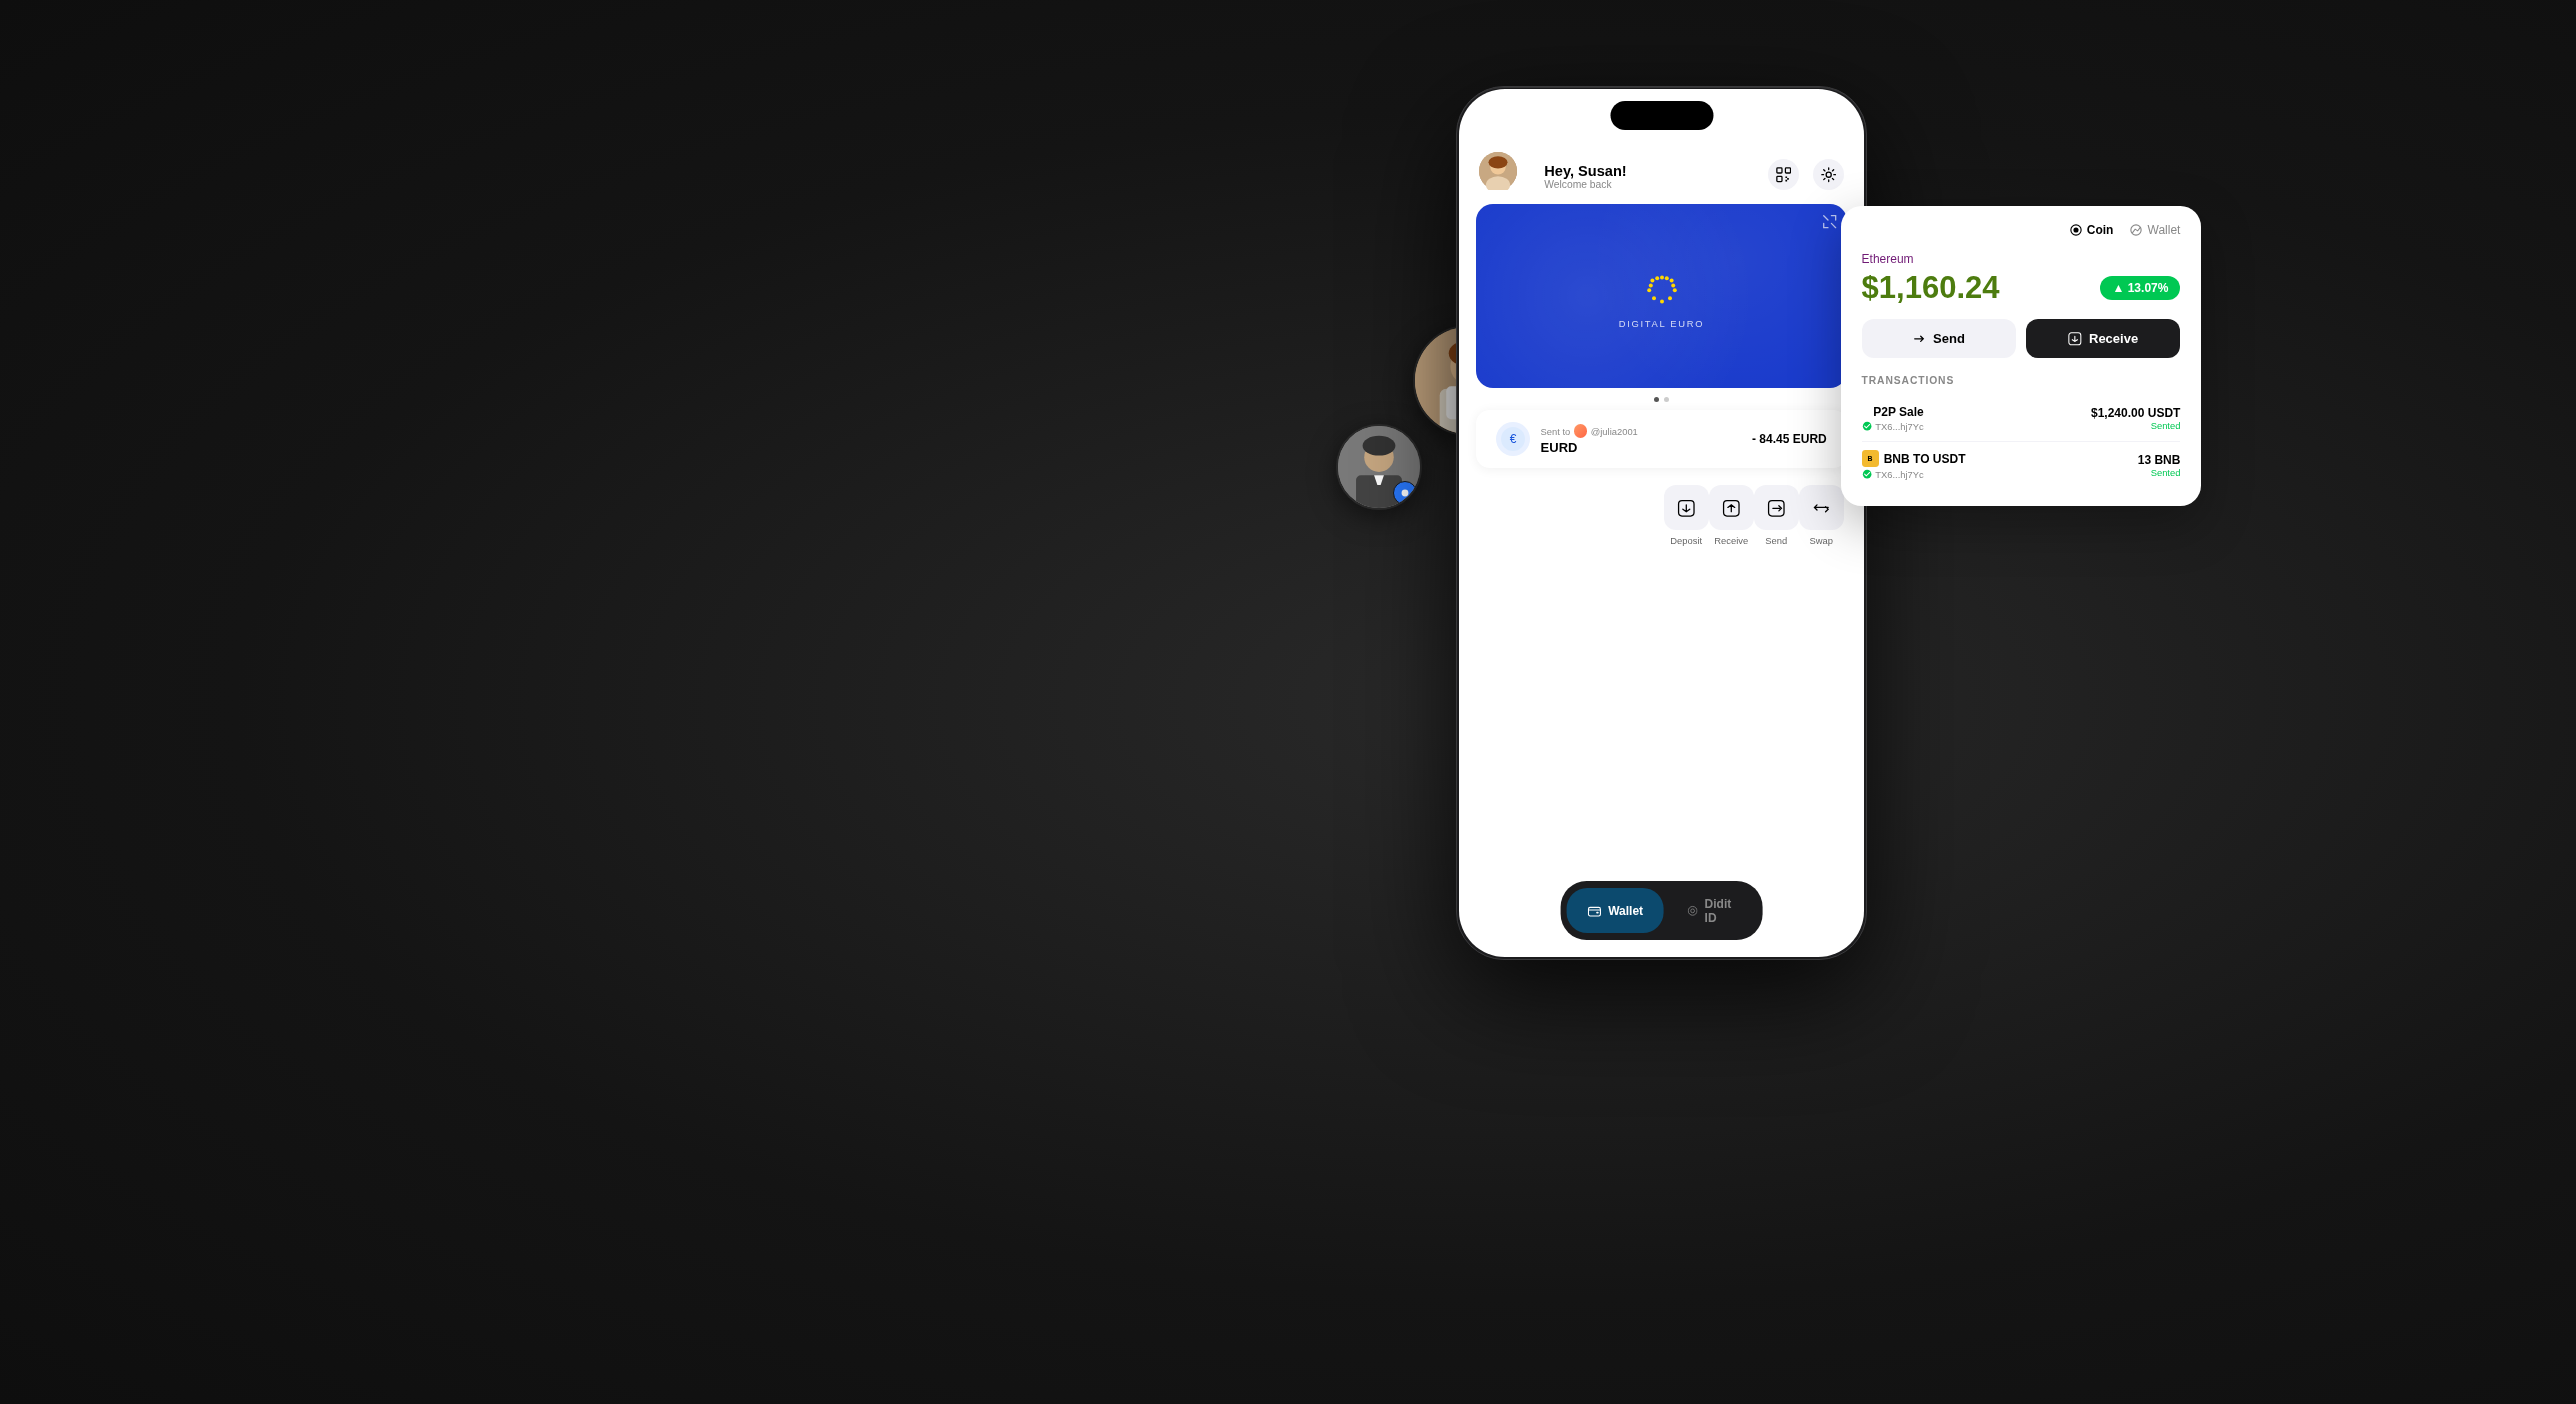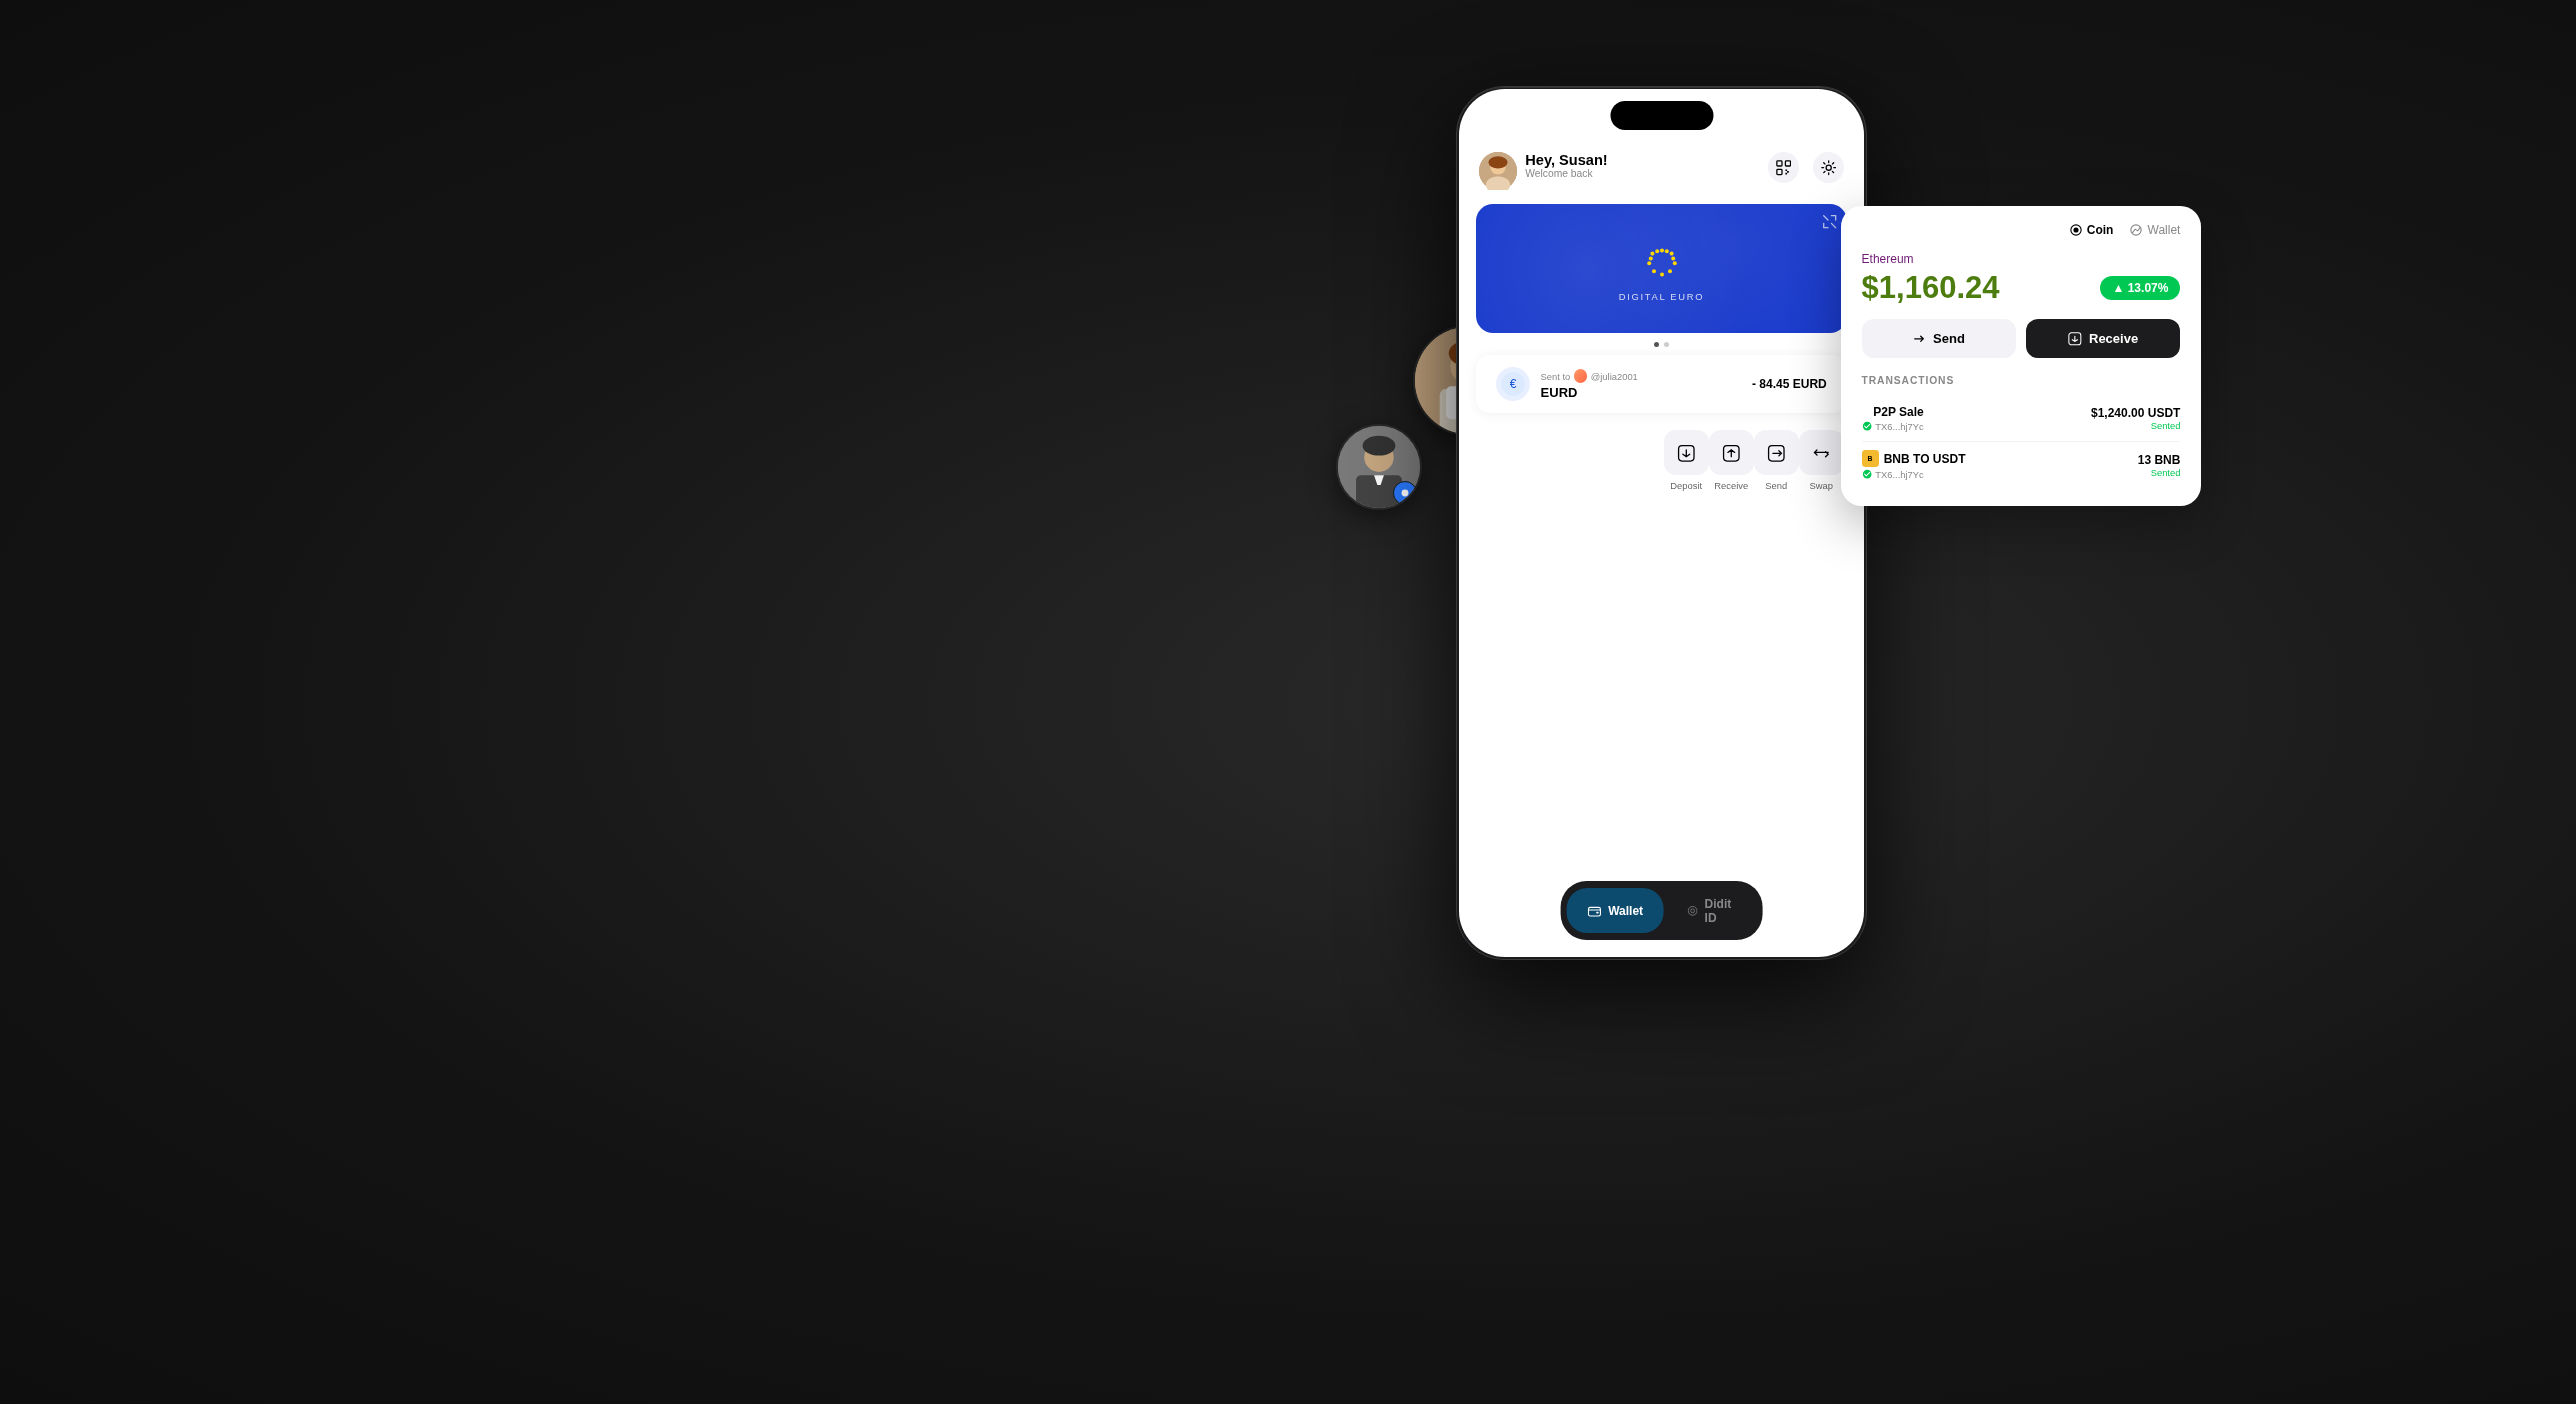--- a/index.html
+++ b/index.html
@@ -155,23 +155,23 @@
       left: 0;
       right: 0;
       bottom: 0;
       overflow: hidden;
       padding: 0;
     }
 
     
     .app-header {
       display: flex;
-      align-items: flex-start;
+      align-items: flex-end;
       padding: 13.7px 20.6px;
-      gap: 8px;
+      gap: 27px;
     }
 
     .user-avatar {
       width: 38px;
       height: 38px;
       border-radius: 50%;
       background: linear-gradient(135deg, #c8a882, #a07850);
       flex-shrink: 0;
       display: flex;
       align-items: center;
@@ -245,21 +245,21 @@
     }
 
     
     .card-section {
       padding: 0 17px;
     }
 
     .crypto-card {
       background: #1a3bcc;
       border-radius: 17px;
-      height: 129px;
+      height: 184px;
       position: relative;
       overflow: hidden;
       display: flex;
       flex-direction: column;
       align-items: center;
       justify-content: center;
     }
 
     .card-dots-bg {
       position: absolute;

